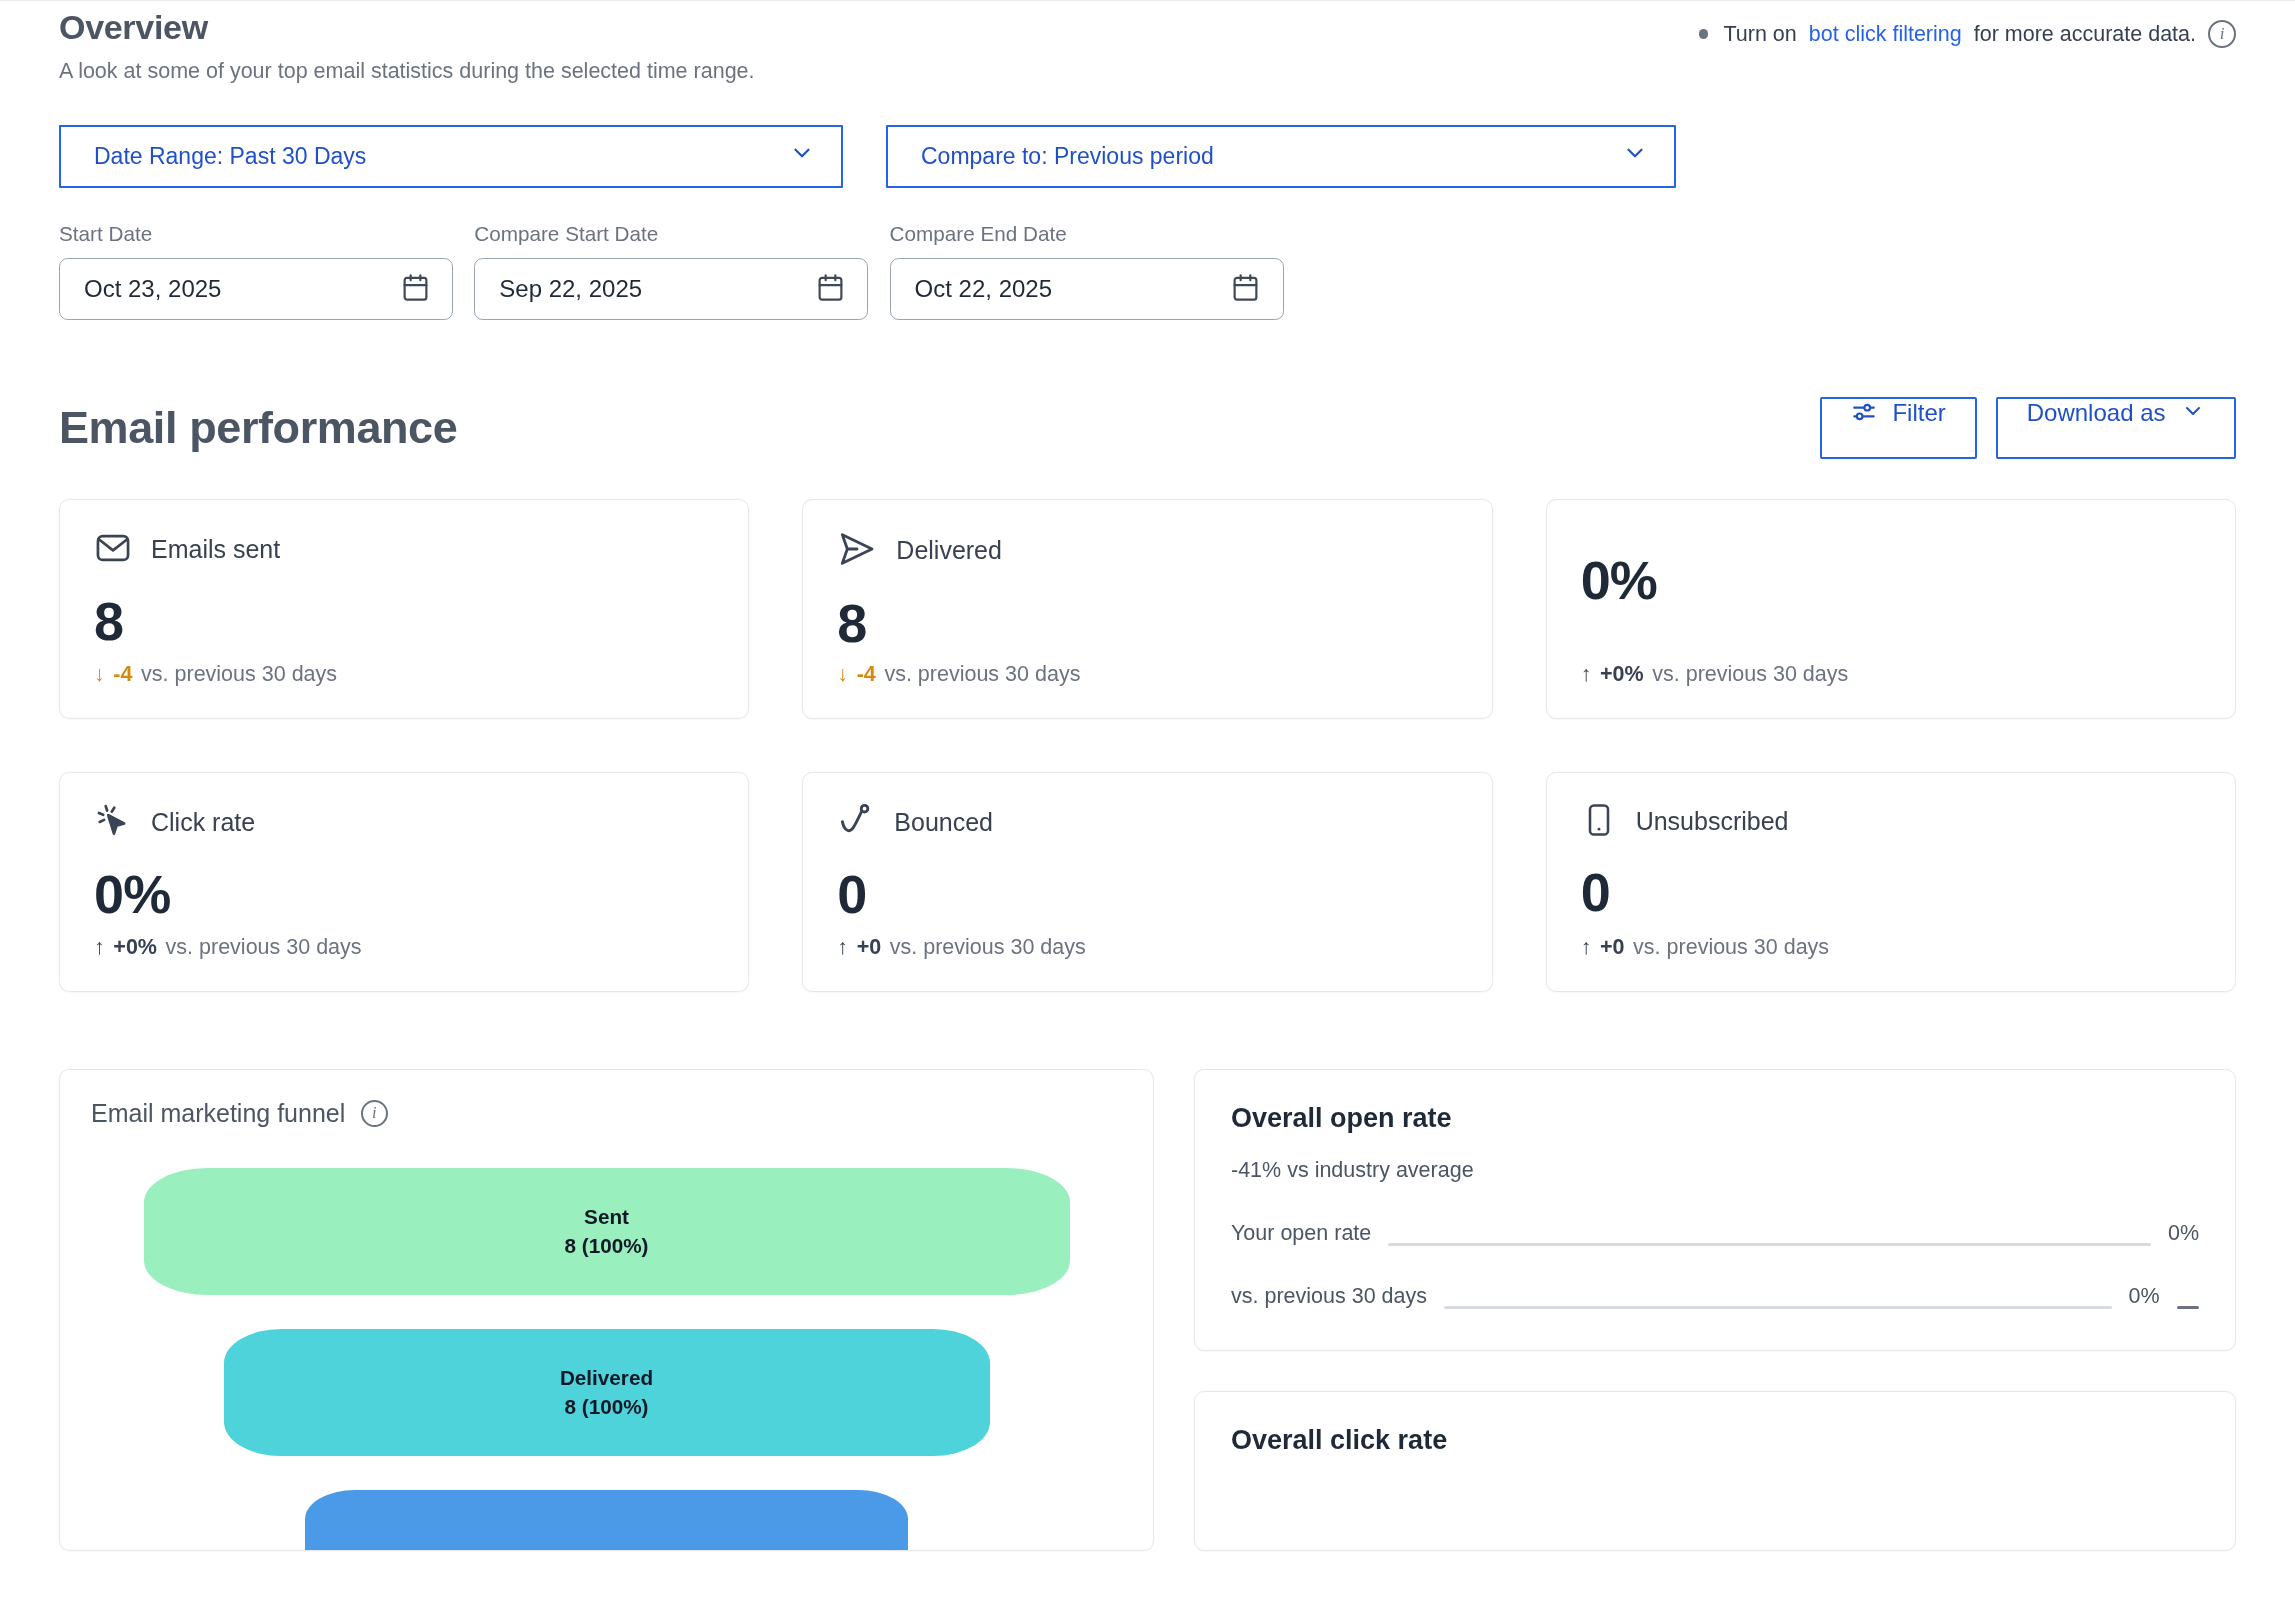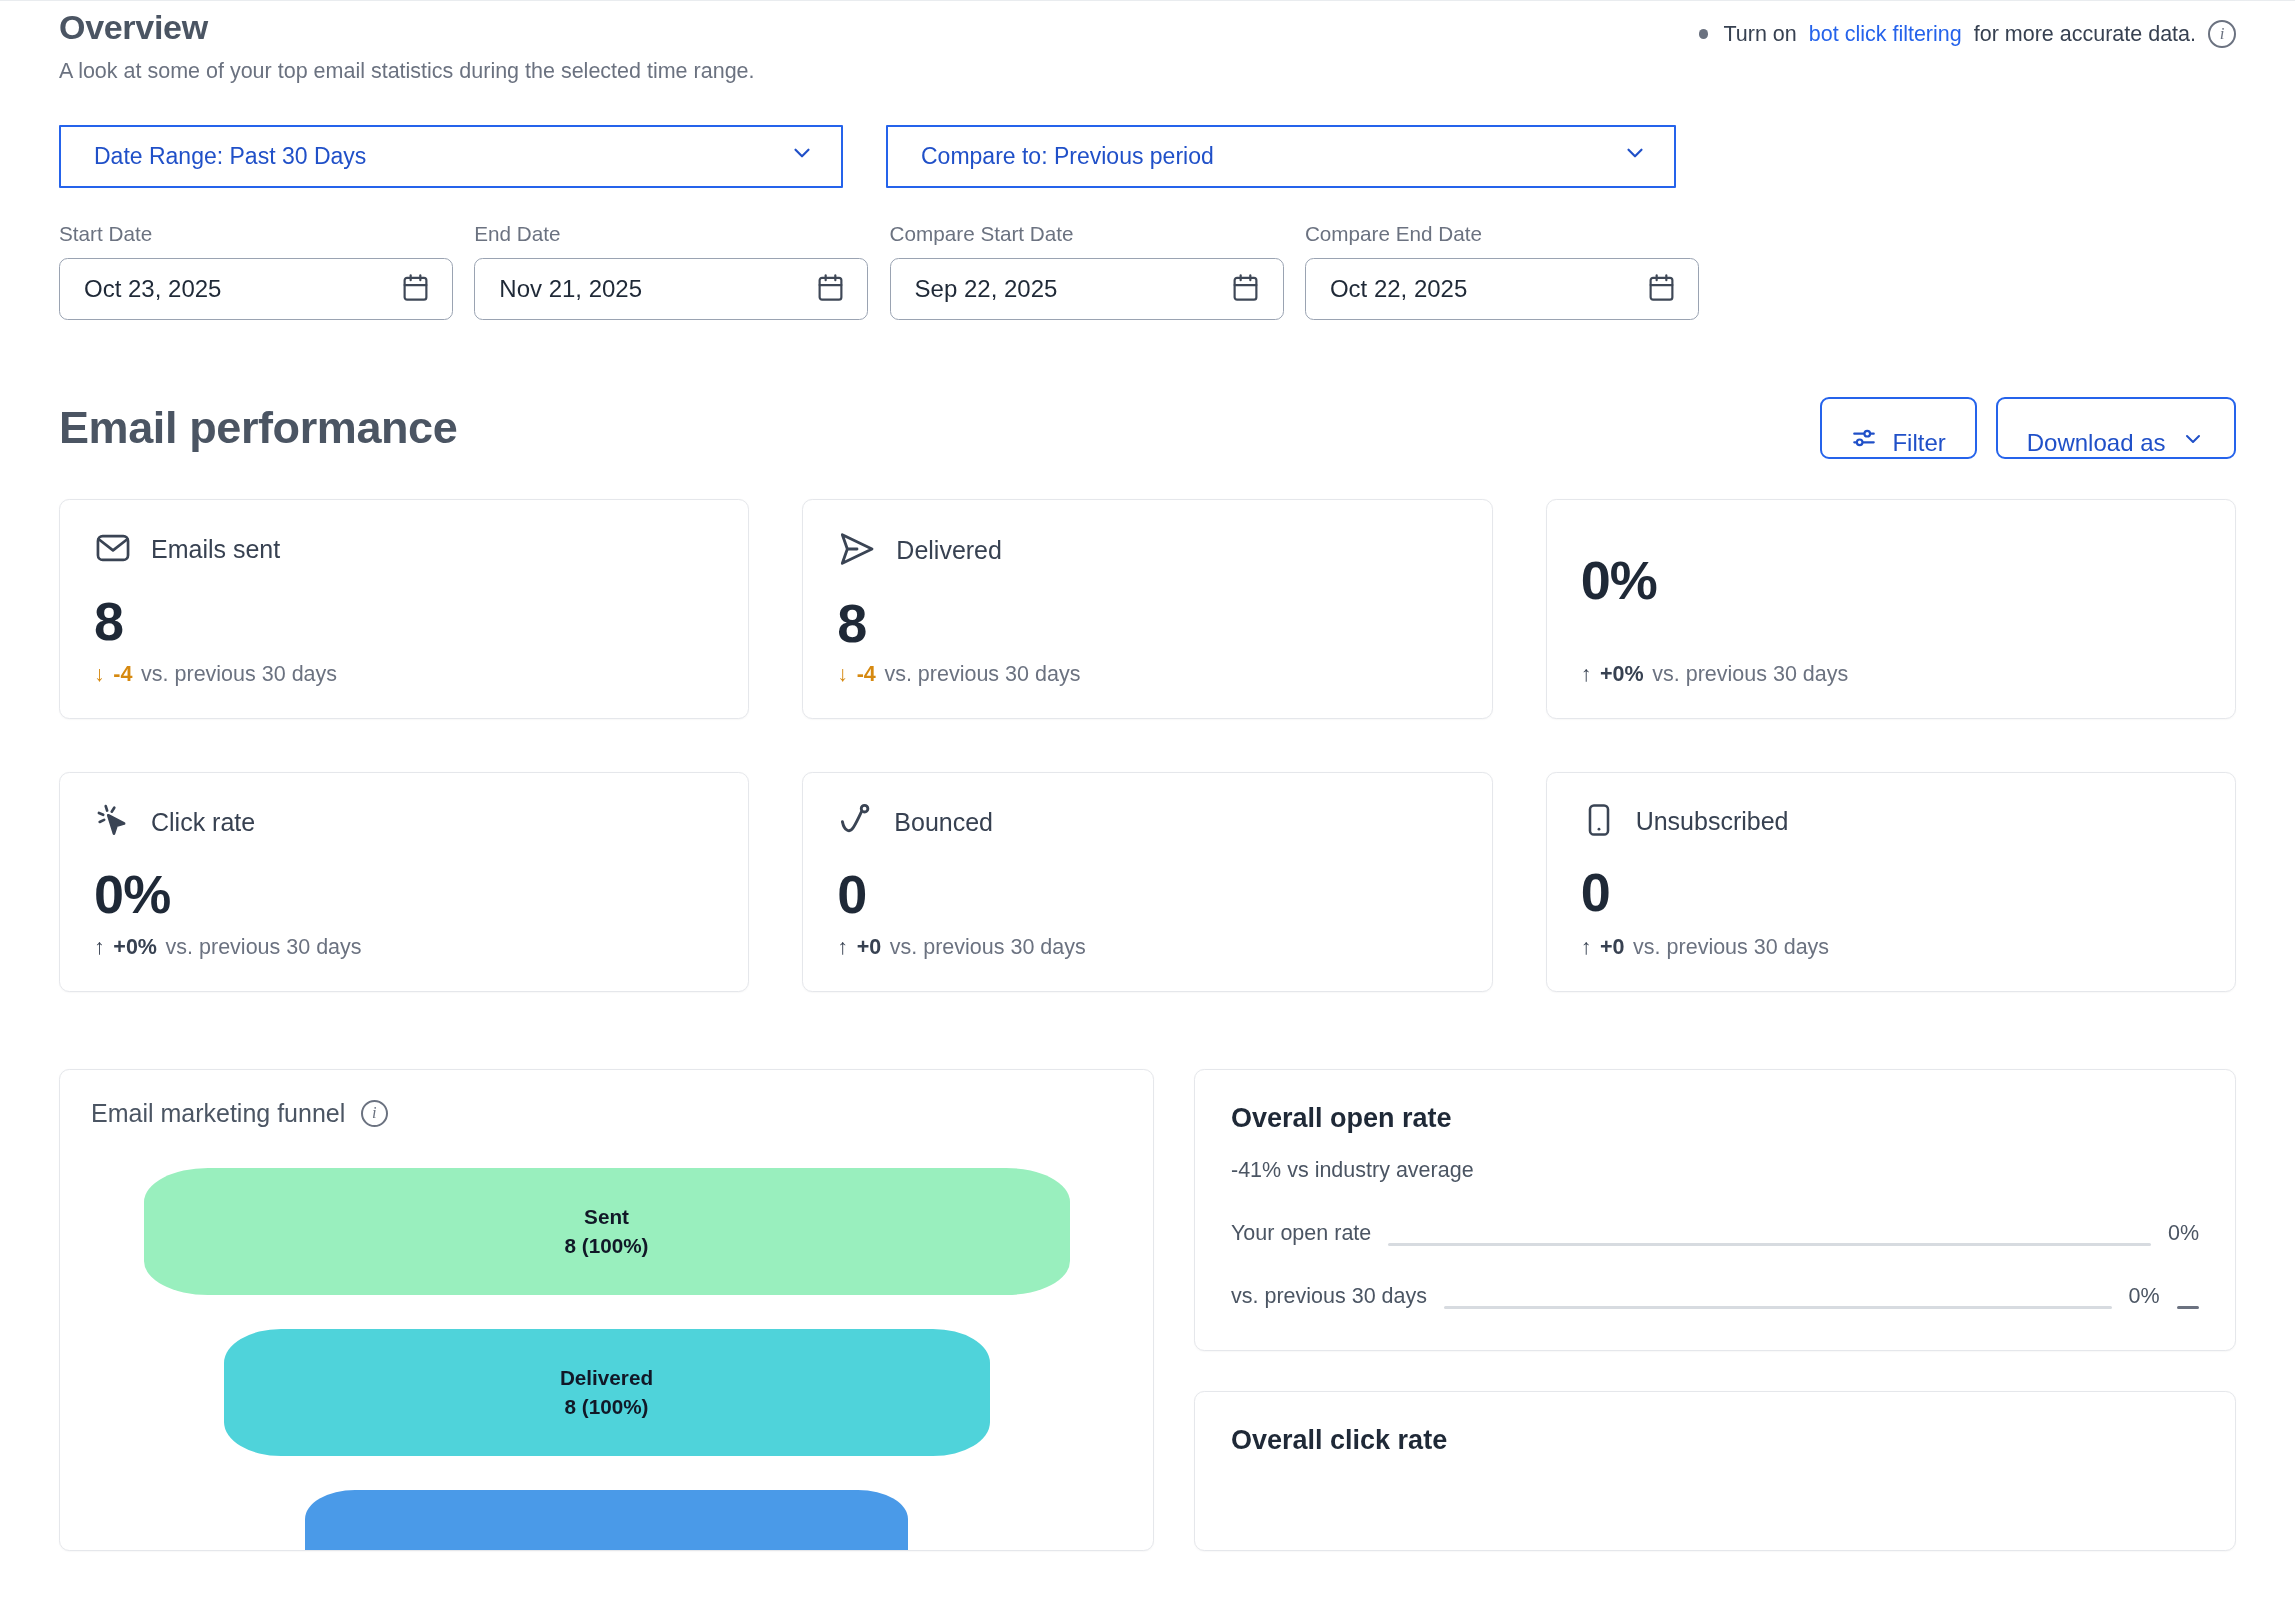--- a/index.html
+++ b/index.html
@@ -69,22 +69,22 @@
   .date-value { font-size: 24px; color: #1f2937; }
   .cal-icon { position: absolute; right: 22.4px; top: 50%; transform: translateY(-50%); }
 
   
   .perf-head {
     margin-top: 77px; display: flex; align-items: center; justify-content: space-between;
   }
   .perf-title { font-size: 45px; font-weight: bold; color: #4b5563; letter-spacing: -0.4px; }
   .perf-actions { display: flex; gap: 19px; }
   .pill-btn {
-    height: 62px; border: 2.2px solid #2563eb; border-radius: 9px; background: #fff;
-    display: flex; align-items: flex-end; gap: 15.5px; padding: 0 29px;
+    height: 62px; border: 2.2px solid #2563eb; border-radius: 2px; background: #fff;
+    display: flex; align-items: flex-start; gap: 15.5px; padding: 0 29px;
     color: #2050c8; font-size: 24px; cursor: pointer;
   }
 
   
   .cards-grid {
     display: grid; grid-template-columns: repeat(3, 1fr); gap: 53px;
     margin-top: 40px;
   }
   .stat-card {
     border: 1.7px solid #e5e7eb; border-radius: 10.3px; background: #fff;
@@ -185,34 +185,20 @@
           <svg width="29" height="29" viewBox="0 0 24 24" fill="none" stroke="#3f4857" stroke-width="1.8" stroke-linecap="round" stroke-linejoin="round">
               <rect x="3" y="4" width="18" height="18" rx="2"></rect>
               <line x1="3" y1="10" x2="21" y2="10"></line>
               <line x1="8" y1="2" x2="8" y2="6"></line>
               <line x1="16" y1="2" x2="16" y2="6"></line>
             </svg>
         </span>
       </div>
     </div>
 
-    <div class="date-group g2">
-      <div class="date-label">End Date</div>
-      <div class="date-input">
-        <span class="date-value">Nov 21, 2025</span>
-        <span class="cal-icon">
-          <svg width="29" height="29" viewBox="0 0 24 24" fill="none" stroke="#3f4857" stroke-width="1.8" stroke-linecap="round" stroke-linejoin="round">
-              <rect x="3" y="4" width="18" height="18" rx="2"></rect>
-              <line x1="3" y1="10" x2="21" y2="10"></line>
-              <line x1="8" y1="2" x2="8" y2="6"></line>
-              <line x1="16" y1="2" x2="16" y2="6"></line>
-            </svg>
-        </span>
-      </div>
-    </div>
 
     <div class="date-group g3">
       <div class="date-label">Compare Start Date</div>
       <div class="date-input">
         <span class="date-value">Sep 22, 2025</span>
         <span class="cal-icon">
           <svg width="29" height="29" viewBox="0 0 24 24" fill="none" stroke="#3f4857" stroke-width="1.8" stroke-linecap="round" stroke-linejoin="round">
               <rect x="3" y="4" width="18" height="18" rx="2"></rect>
               <line x1="3" y1="10" x2="21" y2="10"></line>
               <line x1="8" y1="2" x2="8" y2="6"></line>

